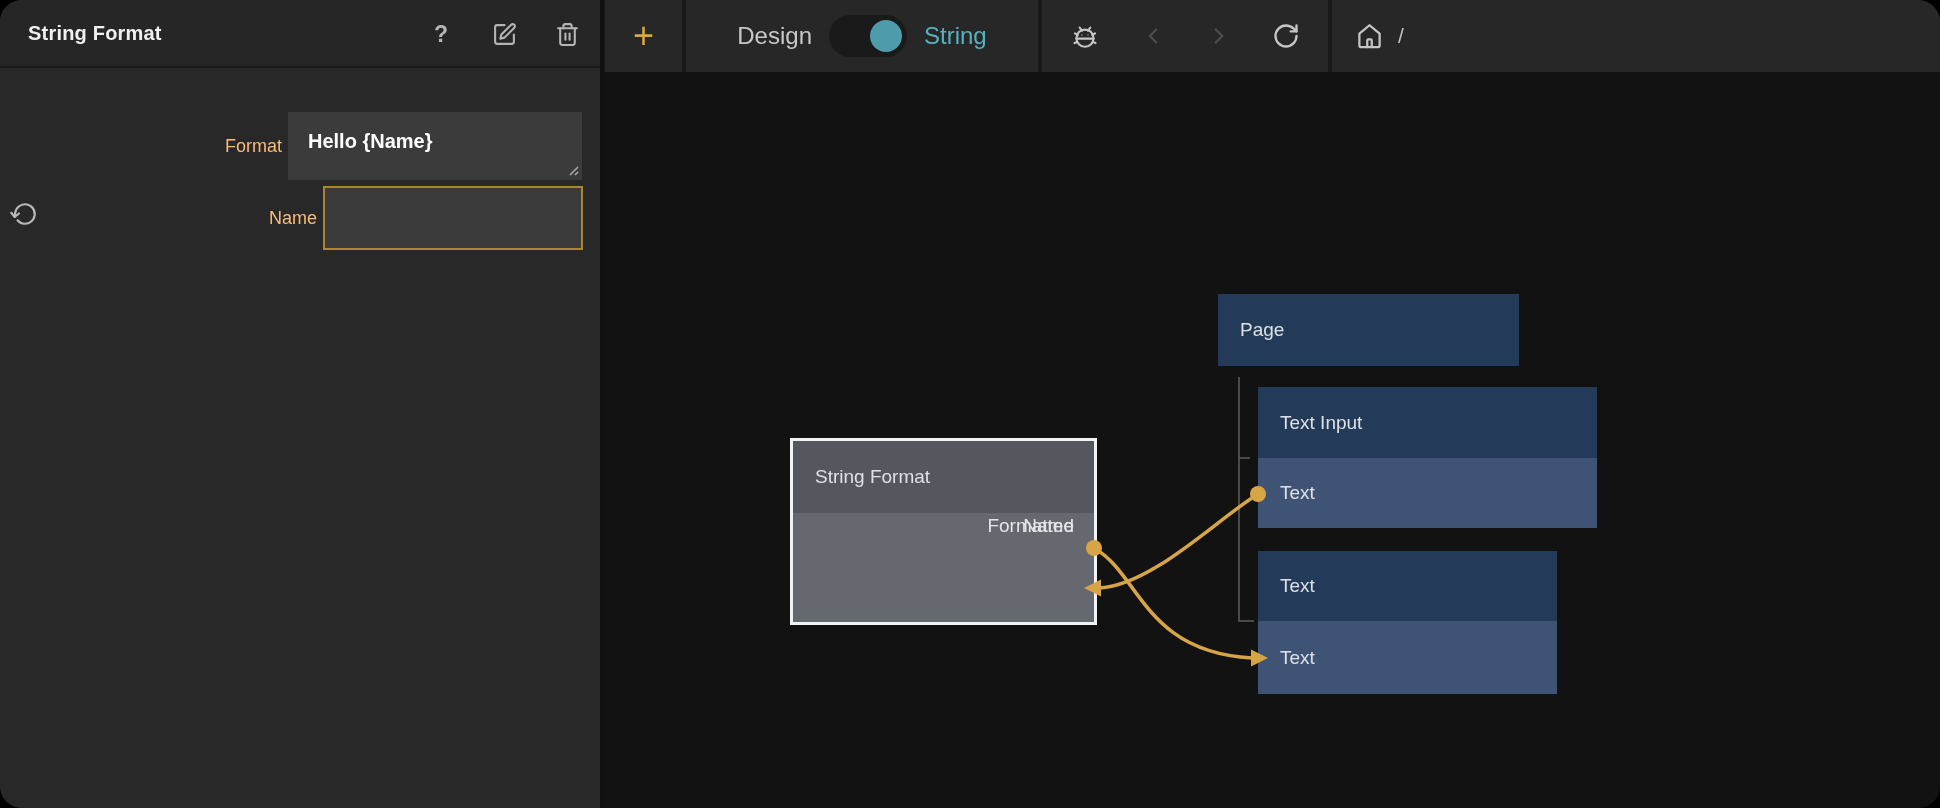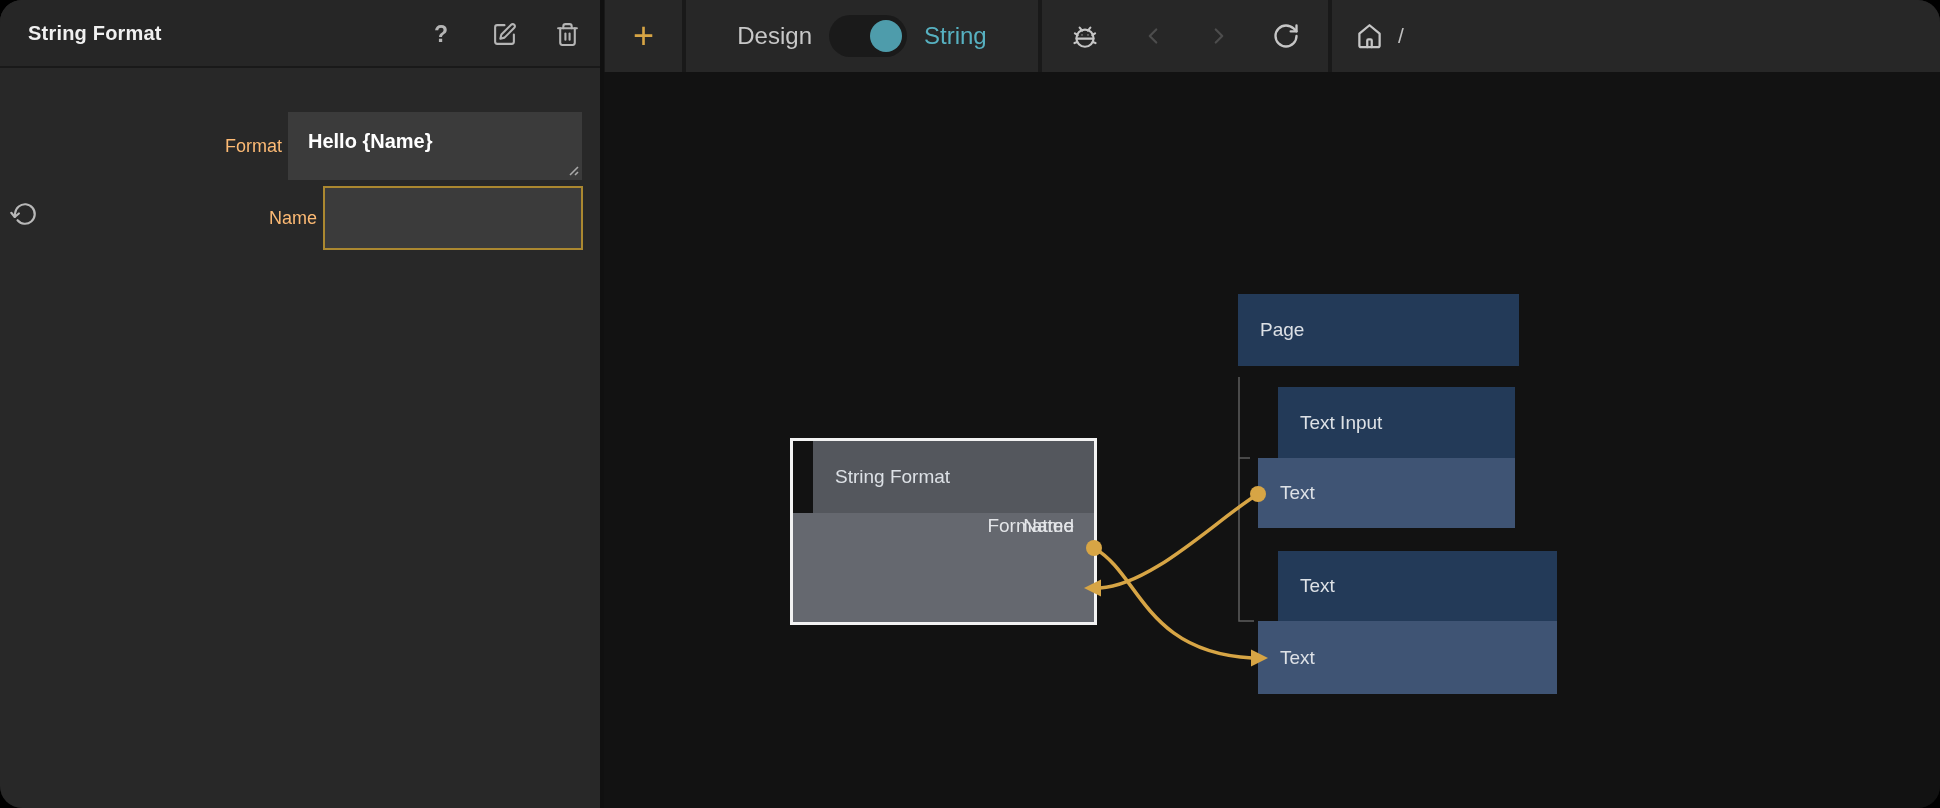--- a/index.html
+++ b/index.html
@@ -83,27 +83,27 @@
     position: absolute; left: 41px; top: 5px; width: 32px; height: 32px;
     border-radius: 50%; background: var(--accent-teal, #4e9cab);
   }
   .tb-icon { color: #c6c6c6; display: flex; align-items: center; justify-content: center; cursor: pointer; background: none; border: none; }
   .tb-icon.disabled { color: #4d4d4d; cursor: default; }
   .crumb-sep { font-size: 21px; color: #c0c0c0; }
 
   
   .canvas { position: absolute; left: 604px; top: 72px; width: 1336px; height: 736px; background: #121212; }
   .node { position: absolute; color: #dde1e6; font-size: 19px; }
-  .node-header { display: flex; align-items: center; padding-left: 22px; background: var(--node-header-blue, #233a58); margin-left: 20px; }
+  .node-header { display: flex; align-items: center; padding-left: 22px; background: var(--node-header-blue, #233a58); }
   .node-row    { display: flex; align-items: center; padding-left: 22px; background: var(--node-row-blue, #3f5474); }
 
   .page-node { left: 614px; top: 222px; width: 301px; }
   .page-node .node-header { height: 72px; }
 
-  .text-input-node { left: 654px; top: 315px; width: 257px; }
+  .text-input-node { left: 654px; top: 315px; width: 339px; }
   .text-input-node .node-header { height: 71px; }
   .text-input-node .node-row { height: 70px; }
 
   .text-node { left: 654px; top: 479px; width: 299px; }
   .text-node .node-header { height: 70px; }
   .text-node .node-row { height: 73px; }
 
   .string-format-node {
     left: 186px; top: 366px; width: 307px; height: 187px;
     border: 3px solid var(--selection-border, #f2f2f2);

